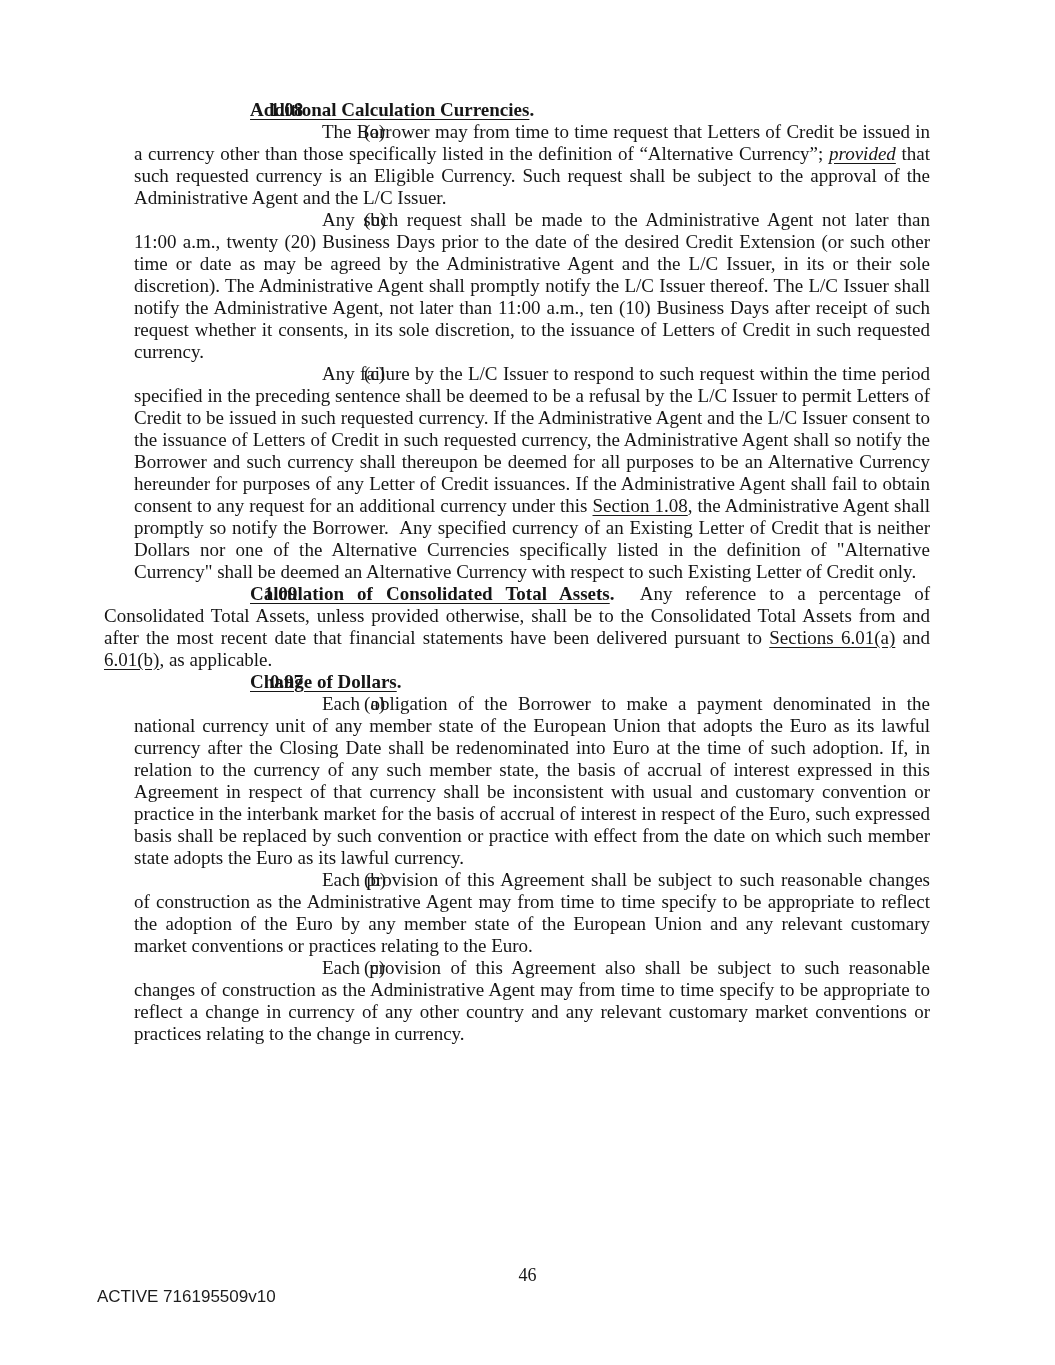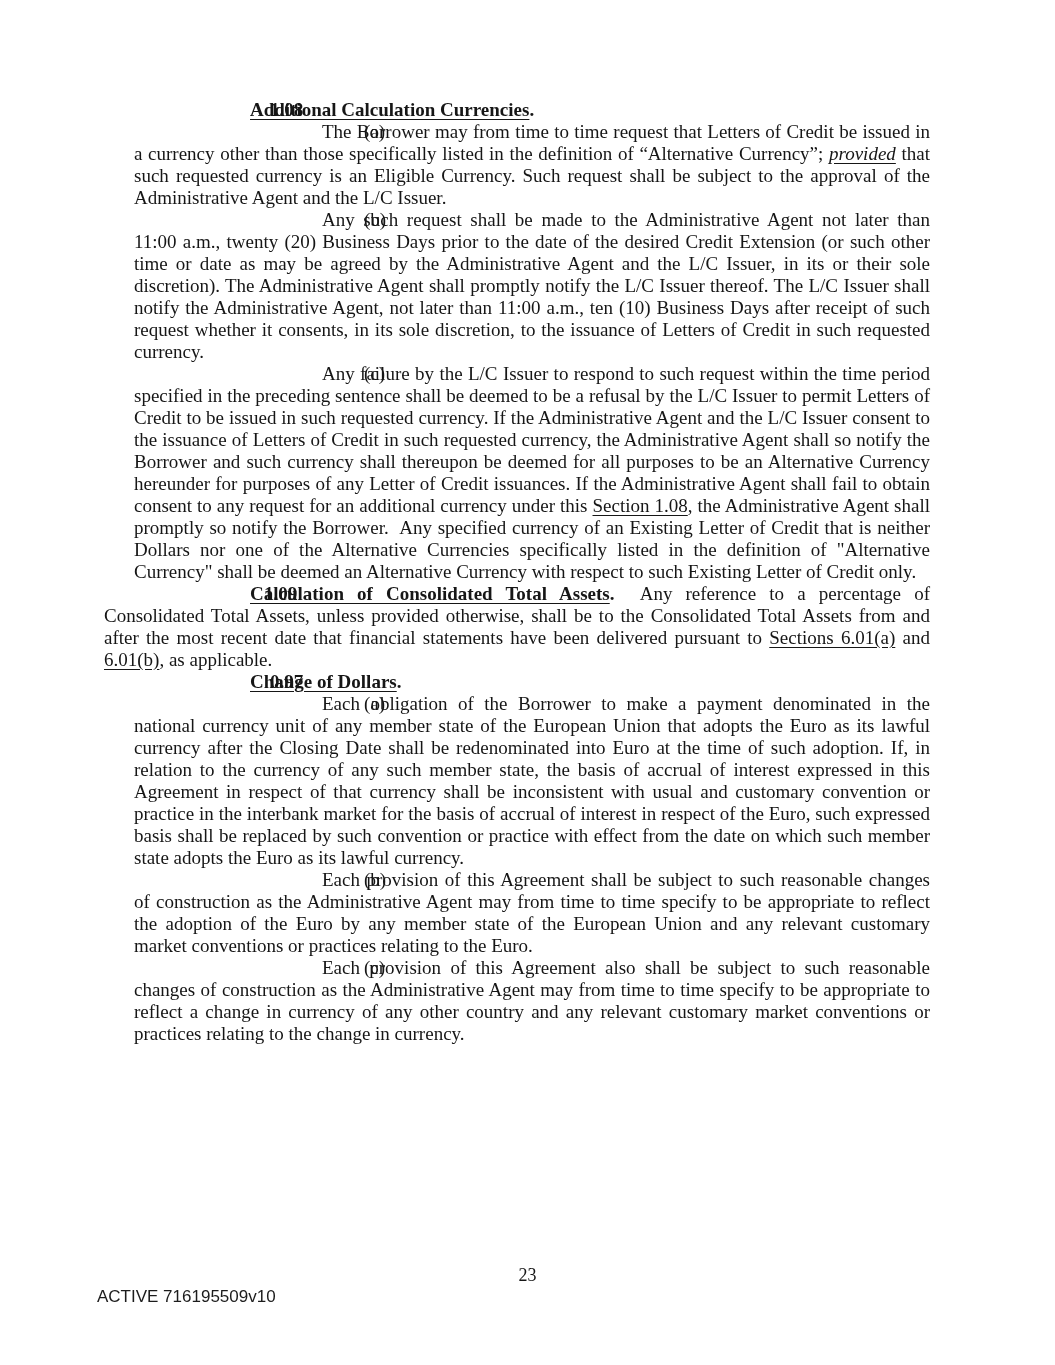--- a/index.html
+++ b/index.html
@@ -104,15 +104,15 @@
     <p class="para kind-heading mt16"><span class="label w63">0.97</span><span class="runs"><span class="b u">Change of Dollars</span><span class="b">.</span></span></p>
 
     <p class="para kind-sub mt28"><span class="label w73">(a)</span><span class="runs"><span>Each obligation of the Borrower to make a payment denominated in the national currency unit of any member state of the European Union that adopts the Euro as its lawful currency after the Closing Date shall be redenominated into Euro at the time of such adoption. If, in relation to the currency of any such member state, the basis of accrual of interest expressed in this Agreement in respect of that currency shall be inconsistent with usual and customary convention or practice in the interbank market for the basis of accrual of interest in respect of the Euro, such expressed basis shall be replaced by such convention or practice with effect from the date on which such member state adopts the Euro as its lawful currency.</span></span></p>
 
     <p class="para kind-sub mt15"><span class="label w73">(b)</span><span class="runs"><span>Each provision of this Agreement shall be subject to such reasonable changes of construction as the Administrative Agent may from time to time specify to be appropriate to reflect the adoption of the Euro by any member state of the European Union and any relevant customary market conventions or practices relating to the Euro.</span></span></p>
 
     <p class="para kind-sub mt22"><span class="label w73">(c)</span><span class="runs"><span>Each provision of this Agreement also shall be subject to such reasonable changes of construction as the Administrative Agent may from time to time specify to be appropriate to reflect a change in currency of any other country and any relevant customary market conventions or practices relating to the change in currency.</span></span></p>
 
   </div>
 
-  <div class="page-number">23</div>
+  <div class="page-number">46</div>
   <div class="doc-id">ACTIVE 716195509v10</div>
 </div>
 
 </body></html>

